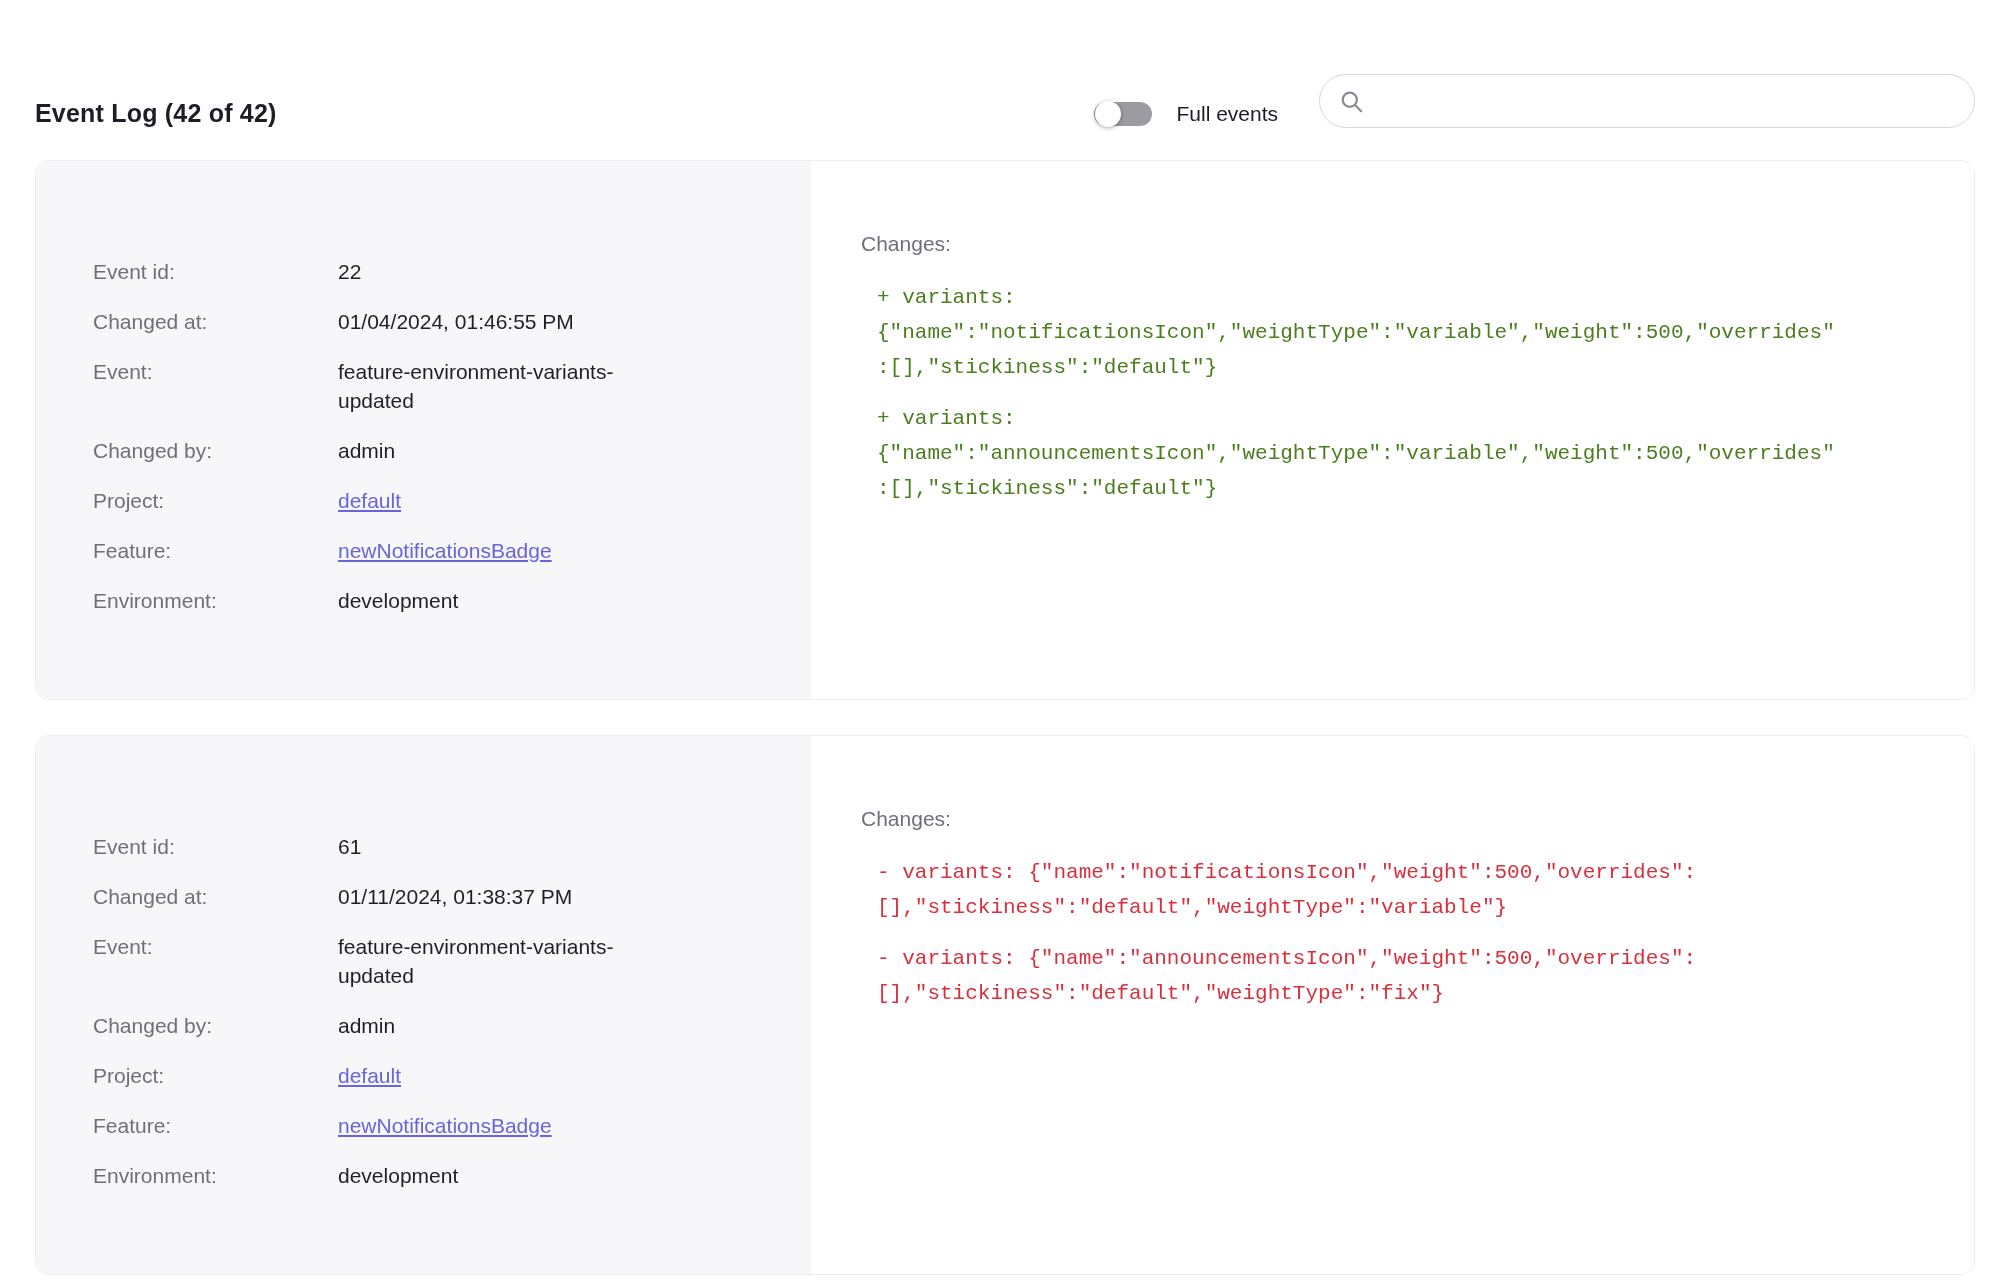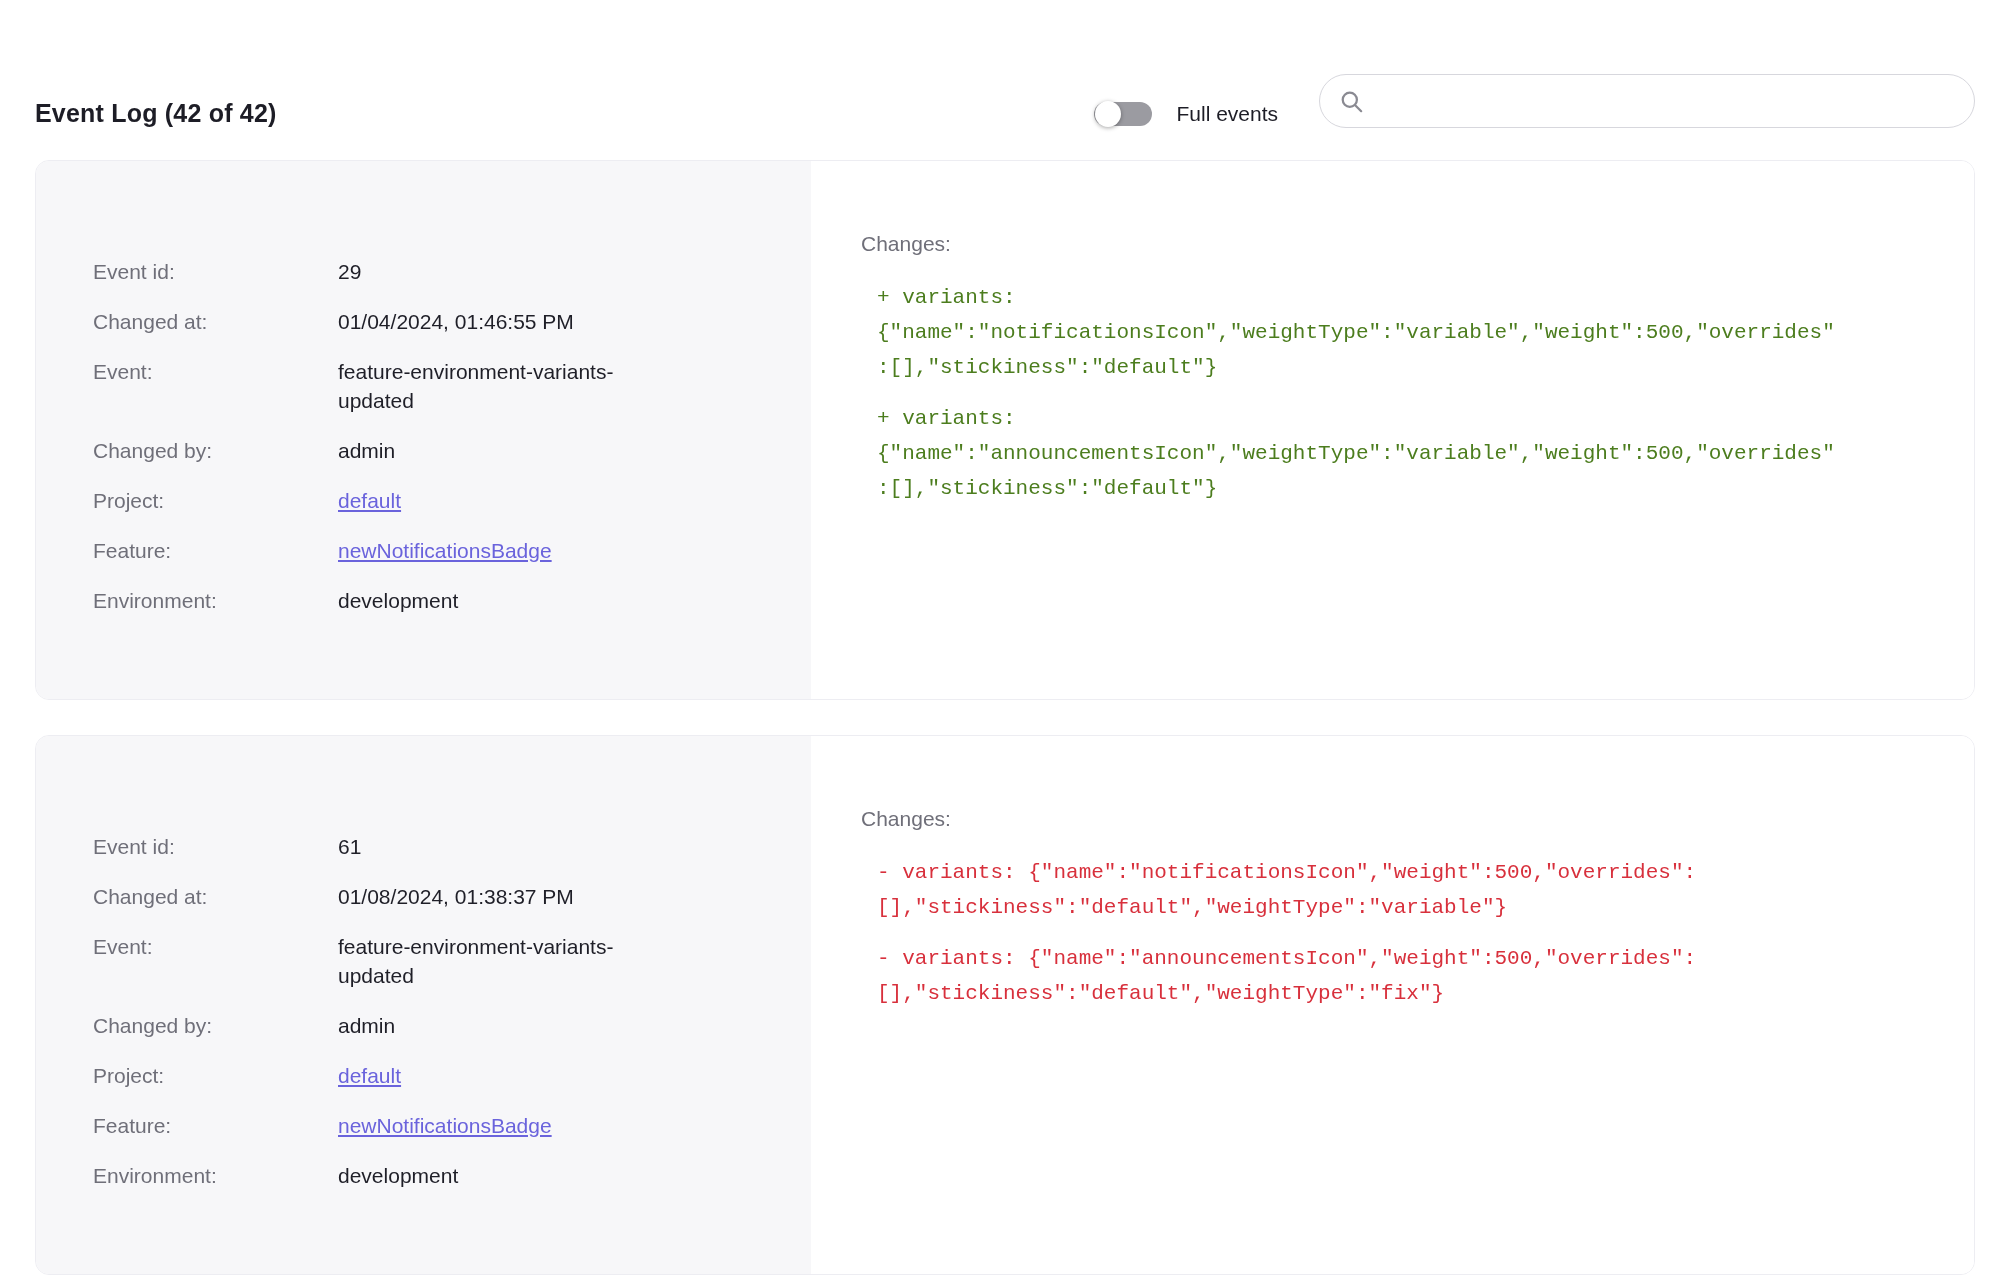--- a/index.html
+++ b/index.html
@@ -105,21 +105,21 @@
       </span>
     </div>
   </div>
 
   <div class="cards">
 
     <section class="card">
       <div class="card-left">
         <div class="meta-row">
           <span class="meta-label">Event id:</span>
-          <span class="meta-value">29</span>
+          <span class="meta-value">22</span>
         </div>
         <div class="meta-row">
           <span class="meta-label">Changed at:</span>
           <span class="meta-value">01/04/2024, 01:46:55 PM</span>
         </div>
         <div class="meta-row">
           <span class="meta-label">Event:</span>
           <span class="meta-value">feature-environment-variants-updated</span>
         </div>
         <div class="meta-row">
@@ -151,21 +151,21 @@
     </section>
 
     <section class="card">
       <div class="card-left">
         <div class="meta-row">
           <span class="meta-label">Event id:</span>
           <span class="meta-value">61</span>
         </div>
         <div class="meta-row">
           <span class="meta-label">Changed at:</span>
-          <span class="meta-value">01/08/2024, 01:38:37 PM</span>
+          <span class="meta-value">01/11/2024, 01:38:37 PM</span>
         </div>
         <div class="meta-row">
           <span class="meta-label">Event:</span>
           <span class="meta-value">feature-environment-variants-updated</span>
         </div>
         <div class="meta-row">
           <span class="meta-label">Changed by:</span>
           <span class="meta-value">admin</span>
         </div>
         <div class="meta-row">

